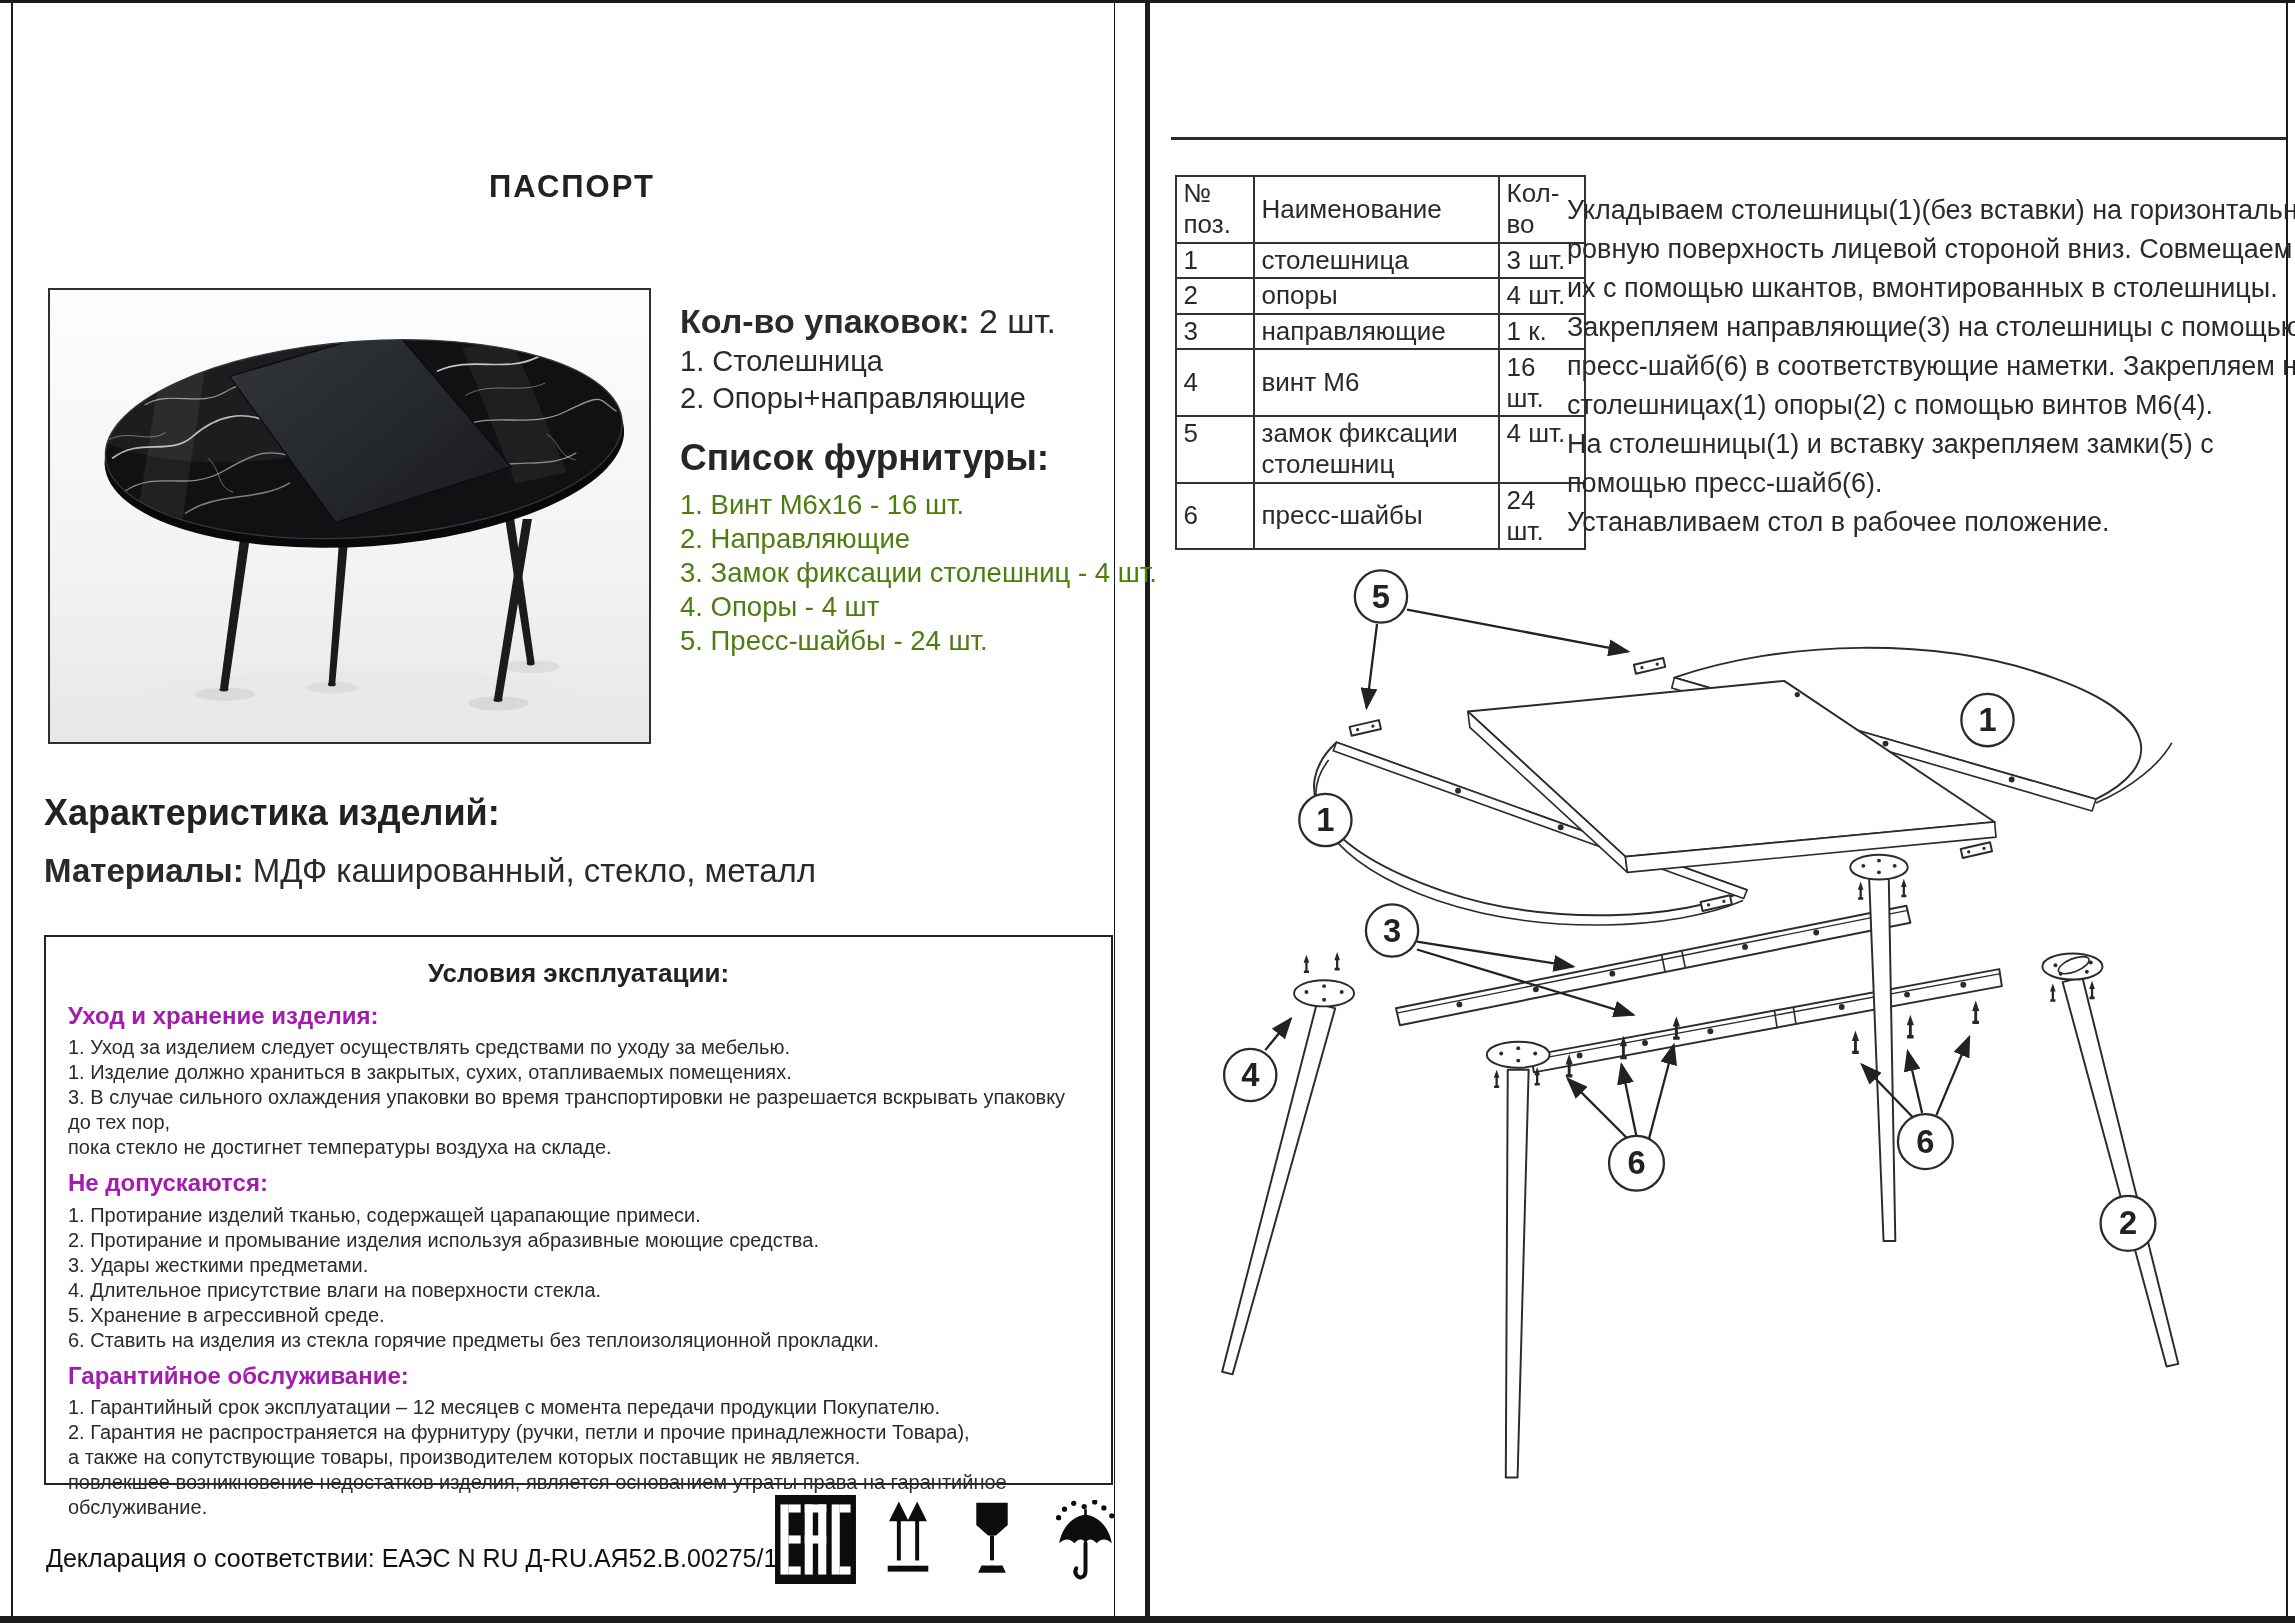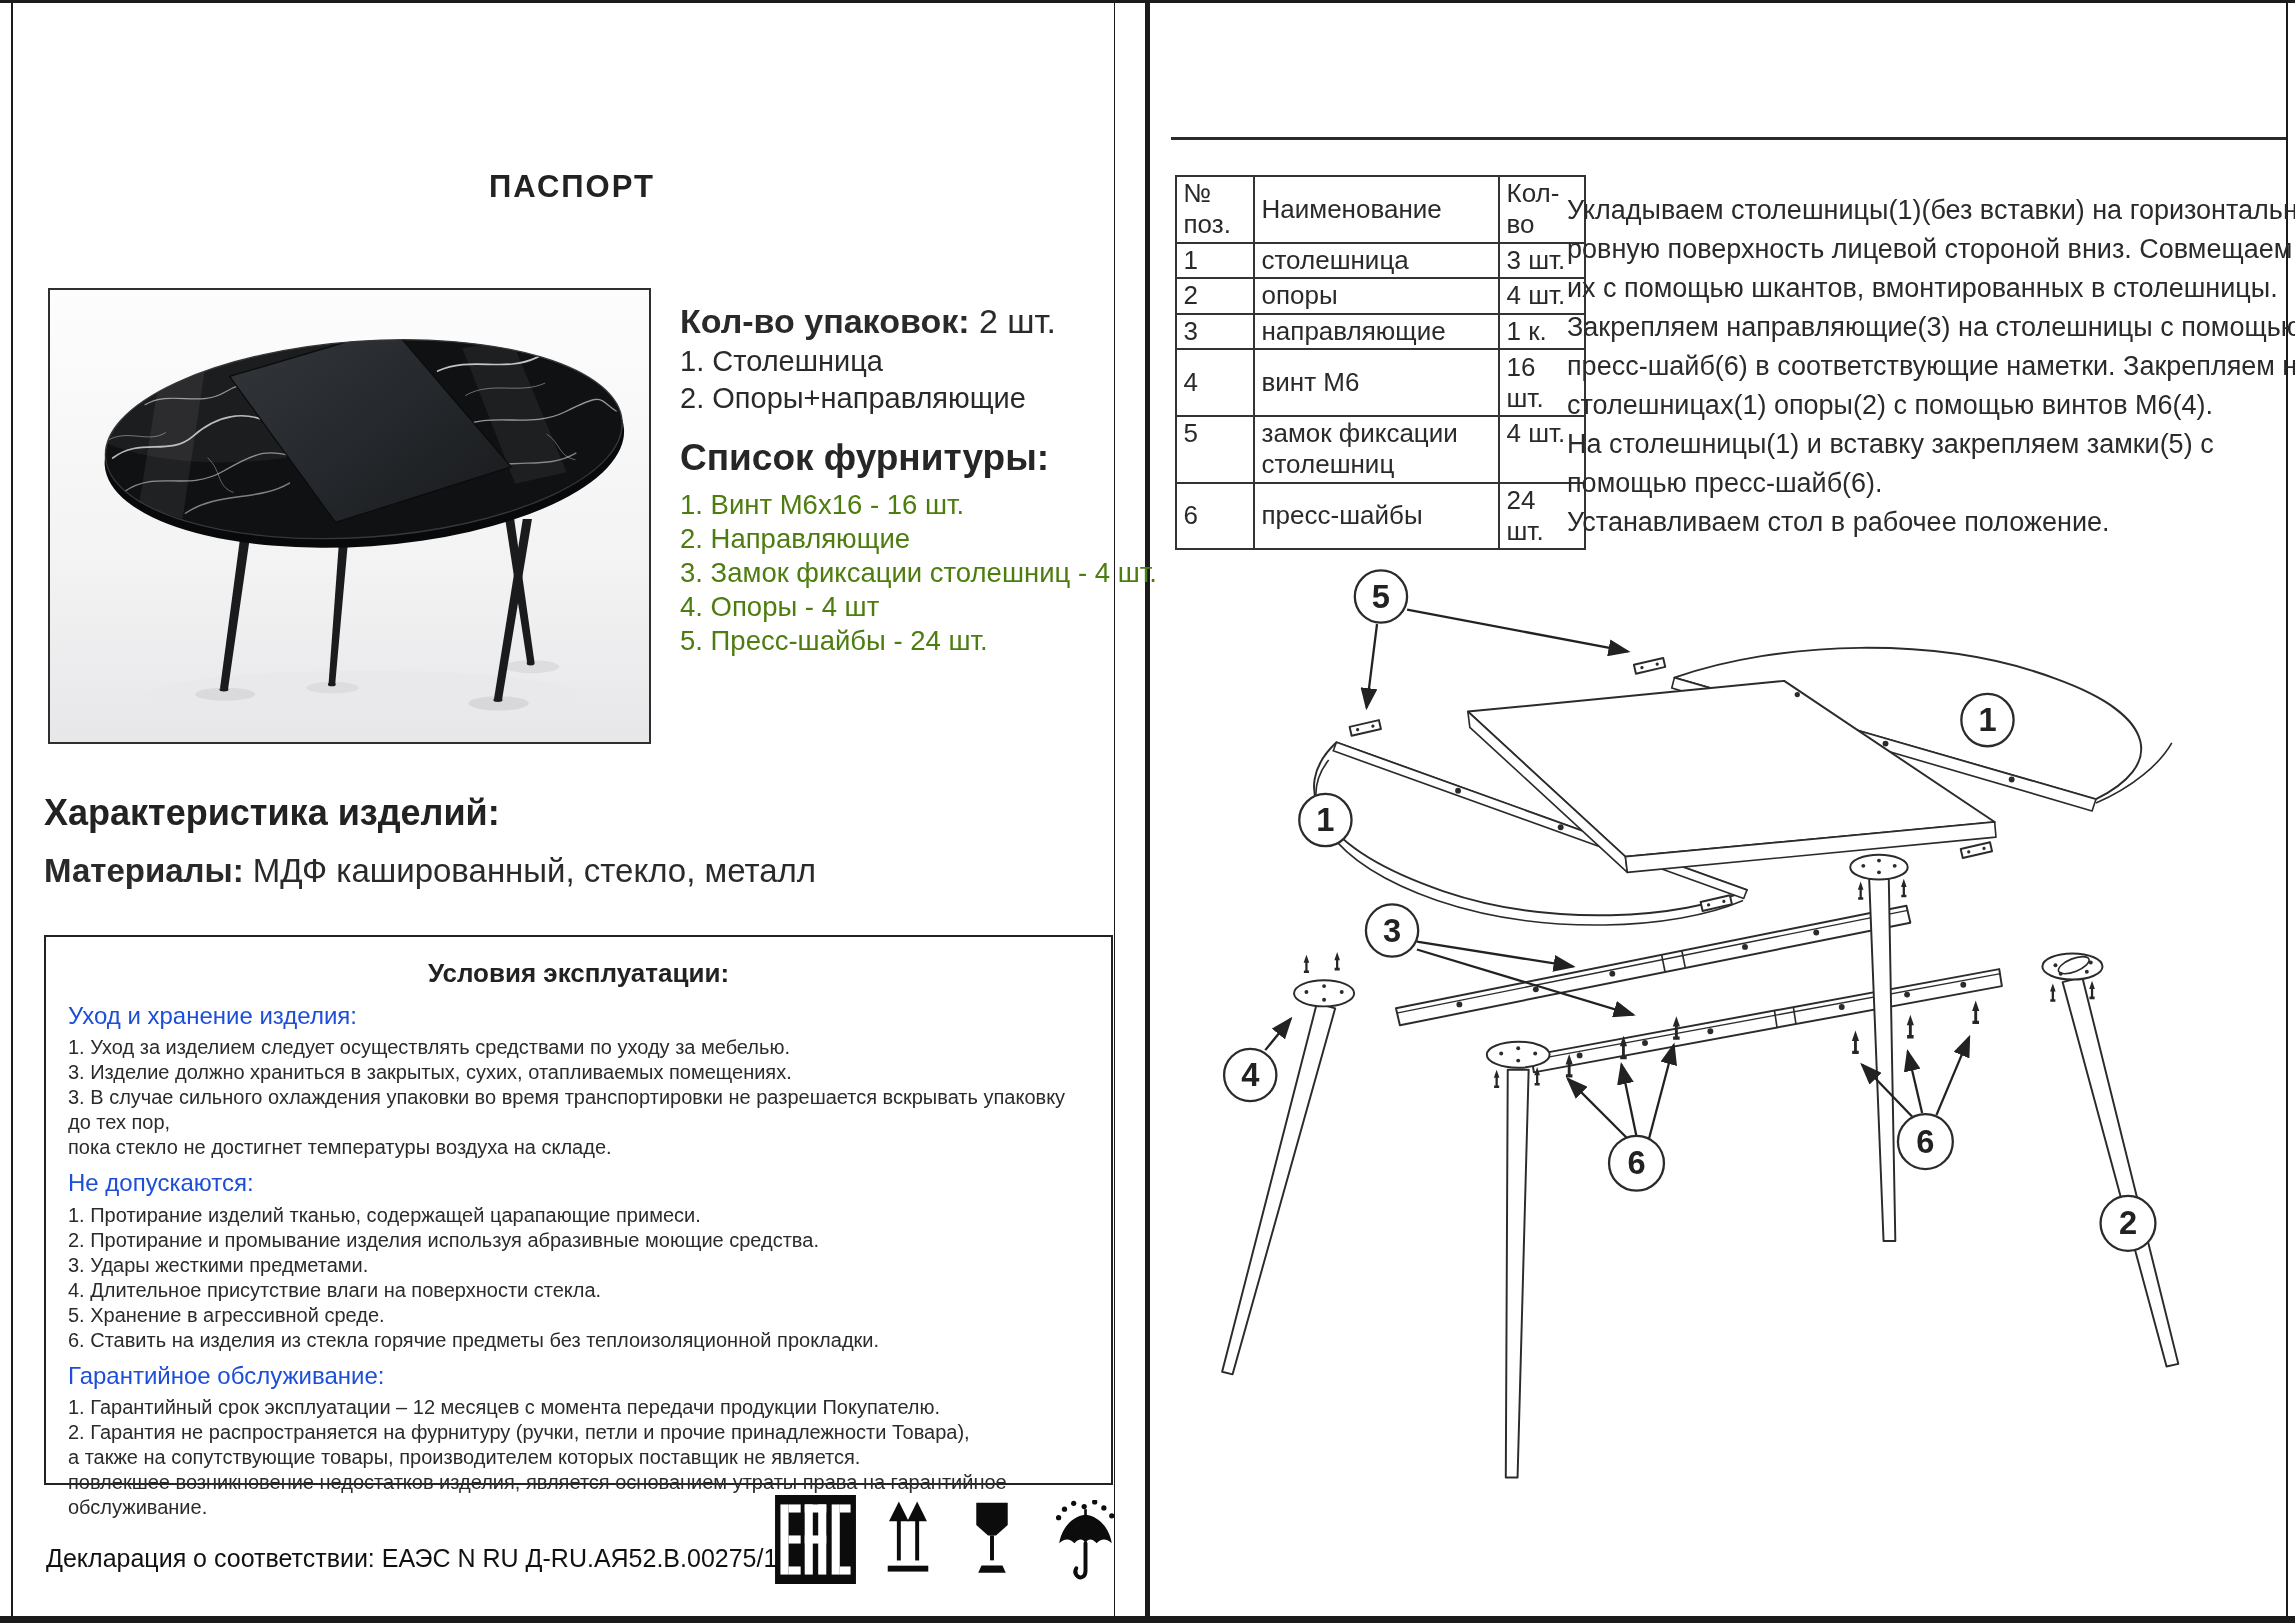--- a/index.html
+++ b/index.html
@@ -14,21 +14,21 @@
   .kolvo b{font-weight:bold;}
   .pkg-item{position:absolute;left:680px;font-size:29px;color:#2a2a2a;}
   .hw-title{position:absolute;left:680px;top:437px;font-size:37px;font-weight:bold;color:#262626;}
   .hw-item{position:absolute;left:680px;font-size:27.5px;color:#4d7c0f;}
   .char-title{position:absolute;left:44px;top:792px;font-size:36px;font-weight:bold;color:#222;}
   .materials{position:absolute;left:44px;top:852px;font-size:33px;color:#2a2a2a;}
   .materials b{font-weight:bold;}
   .cond-box{position:absolute;left:44px;top:935px;width:1069px;height:550px;border:2px solid #222;
     box-sizing:border-box;padding:21px 22px 0 22px;}
   .cond-title{text-align:center;font-size:26px;font-weight:bold;color:#222;margin-bottom:13px;}
-  .cond-head{font-size:24px;font-weight:normal;color:#1d4ed8;margin:9.2px 0 5.2px 0;}
+  .cond-head{font-size:24px;font-weight:bold;color:#a21caf;margin:9.2px 0 5.2px 0;}
   .cond-line{font-size:20px;line-height:25px;color:#2b2b2b;}
   .decl{position:absolute;left:46px;top:1544px;font-size:25px;color:#111;}
   .icons-row{position:absolute;left:775px;top:1494px;height:90px;display:flex;align-items:flex-end;gap:0;}
   
   .schema-title{position:absolute;left:1203px;top:56px;font-size:50px;font-weight:bold;color:#2b2b2b;}
   .schema-rule{position:absolute;left:1171px;top:137px;width:1115px;height:2.6px;background:#2b2b2b;}
   .parts-table{position:absolute;left:1175px;top:175px;border-collapse:collapse;}
   .parts-table td,.parts-table th{border:2px solid #333;font-size:26px;font-weight:normal;
     color:#2a2a2a;text-align:left;padding:1.3px 6.5px;vertical-align:middle;}
   .col-num{width:63px;}
@@ -134,21 +134,21 @@
 
   <div class="char-title">Характеристика изделий:</div>
   <div class="materials">
     <b>Материалы:</b><span> МДФ кашированный, стекло, металл</span>
   </div>
 
   <div class="cond-box">
     <div class="cond-title">Условия эксплуатации:</div>
     <div class="cond-head">Уход и хранение изделия:</div>
     <div class="cond-line">1. Уход за изделием следует осуществлять средствами по уходу за мебелью.</div>
-    <div class="cond-line">3. Изделие должно храниться в закрытых, сухих, отапливаемых помещениях.</div>
+    <div class="cond-line">1. Изделие должно храниться в закрытых, сухих, отапливаемых помещениях.</div>
     <div class="cond-line">3. В случае сильного охлаждения упаковки во время транспортировки не разрешается вскрывать упаковку до тех пор,</div>
     <div class="cond-line">пока стекло не достигнет температуры воздуха на складе.</div>
     <div class="cond-head">Не допускаются:</div>
     <div class="cond-line">1. Протирание изделий тканью, содержащей царапающие примеси.</div>
     <div class="cond-line">2. Протирание и промывание изделия используя абразивные моющие средства.</div>
     <div class="cond-line">3. Удары жесткими предметами.</div>
     <div class="cond-line">4. Длительное присутствие влаги на поверхности стекла.</div>
     <div class="cond-line">5. Хранение в агрессивной среде.</div>
     <div class="cond-line">6. Ставить на изделия из стекла горячие предметы без теплоизоляционной прокладки.</div>
     <div class="cond-head">Гарантийное обслуживание:</div>

